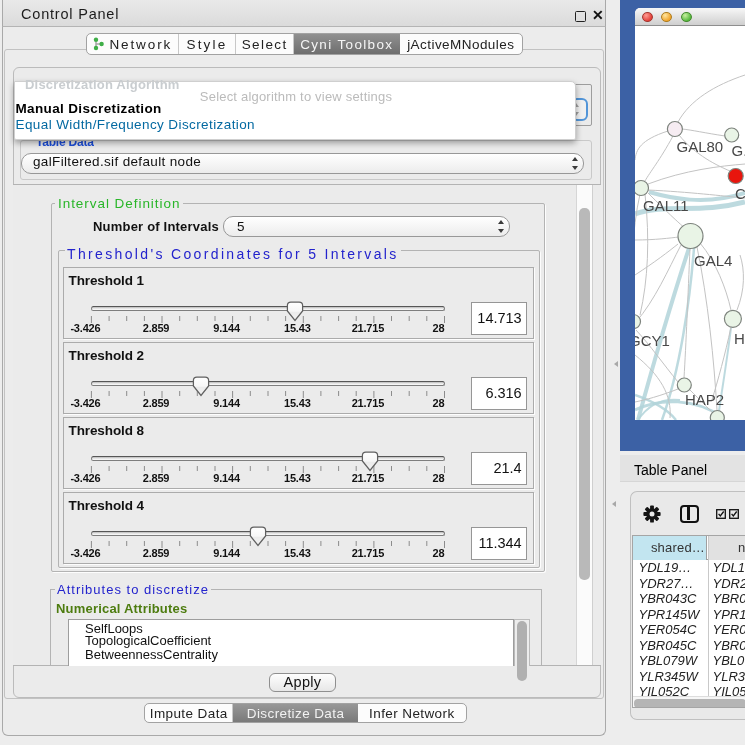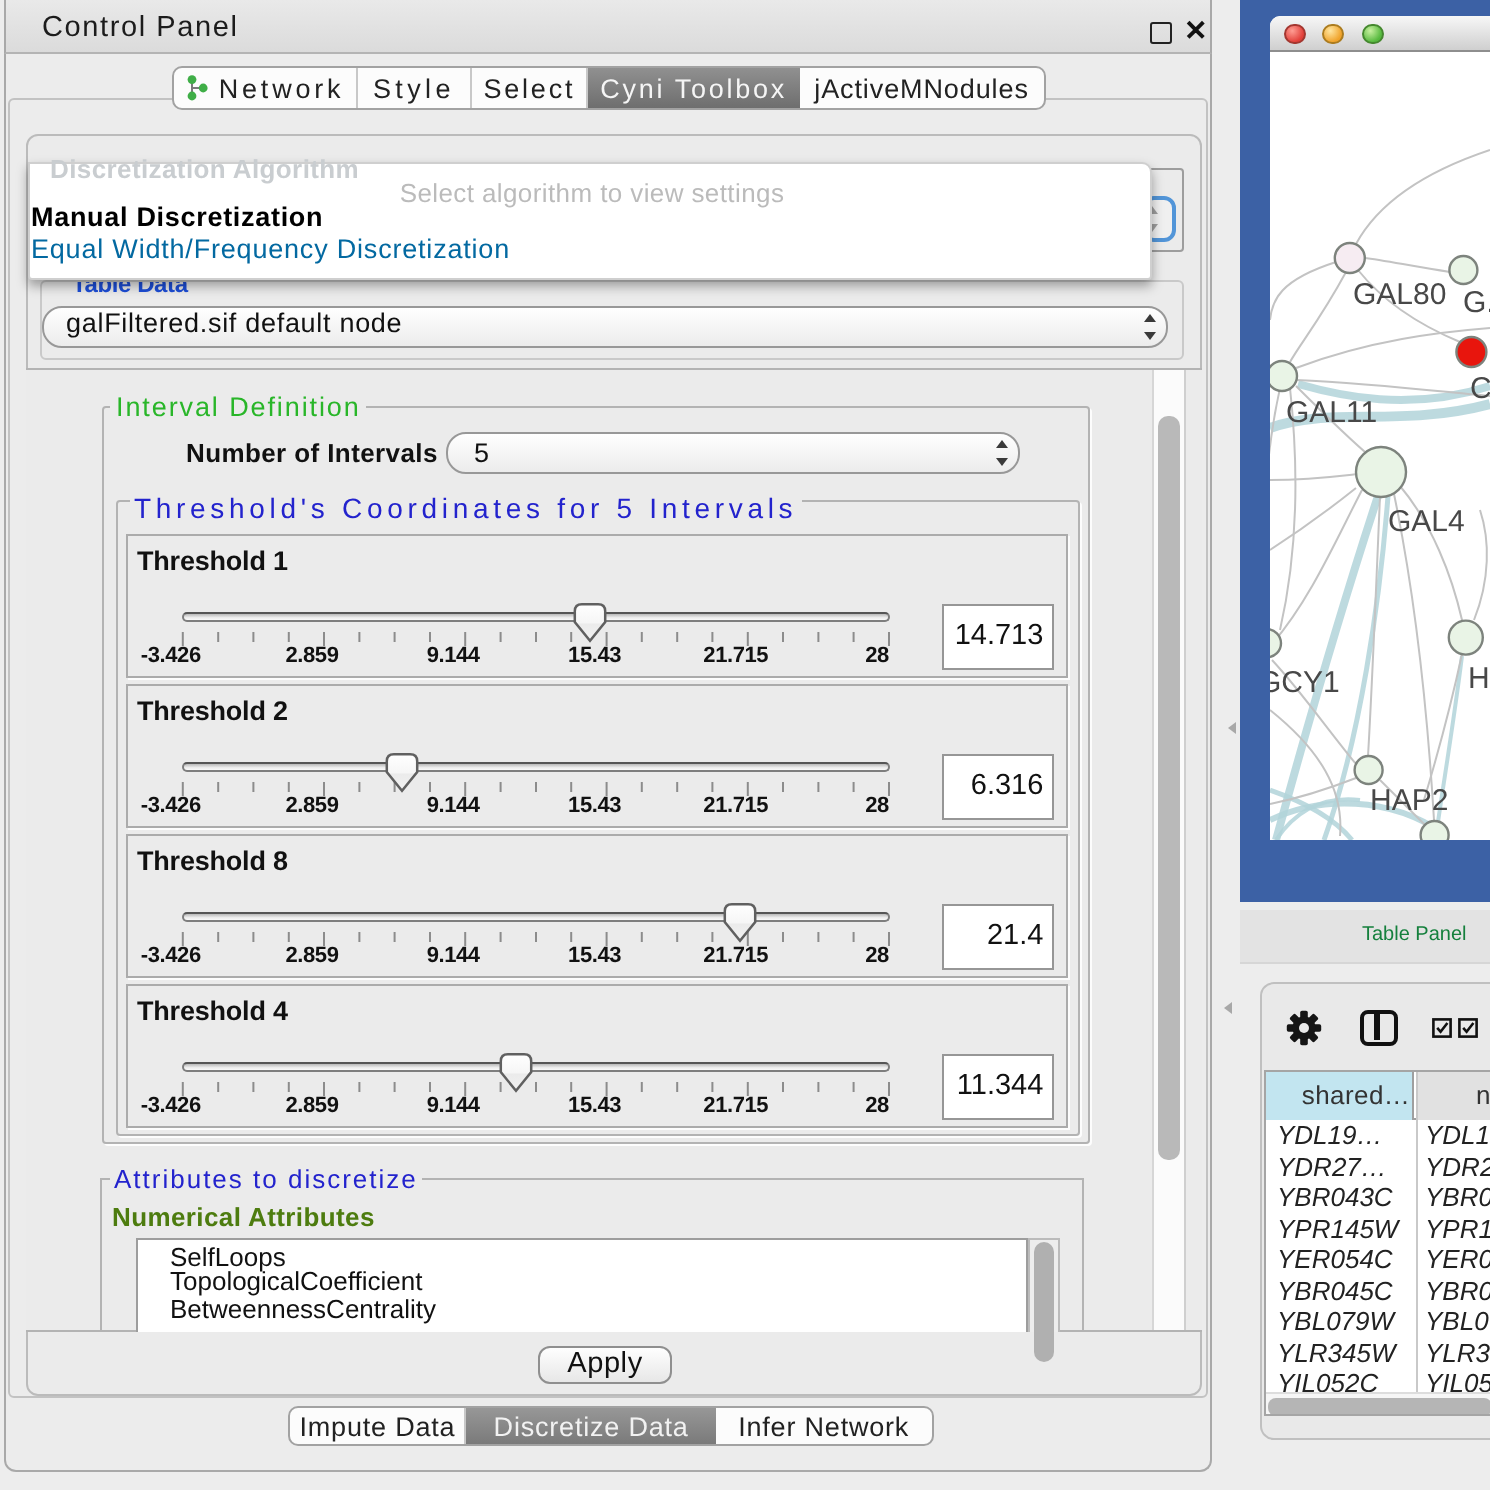--- a/index.html
+++ b/index.html
@@ -78,21 +78,21 @@
 
 
 #bluewin { left:620px; top:0; width:125px; height:451px; background:#3c61a5; }
 #netwin { left:635px; top:8px; width:110px; height:412px; background:#fff; border-radius:5px 0 0 0; overflow:hidden; }
 #nettb { position:absolute; left:0; top:0; width:110px; height:18px; background:linear-gradient(#f7f7f7,#cfcfcf); border-bottom:1px solid #8e8e8e; border-radius:5px 0 0 0; }
 .tlight { position:absolute; top:3.6px; width:10.5px; height:10.5px; border-radius:50%; }
 .nl { font-size:15px; fill:#484848; font-family:"Liberation Sans",sans-serif; }
 .splitarr { width:0; height:0; border-top:3px solid transparent; border-bottom:3px solid transparent; border-right:4px solid #a8a8a8; }
 
 #tpbar { left:620px; top:455px; width:125px; height:27px; background:#e3e3e3; border-bottom:1px solid #d6d6d6; }
-#tpbar span { position:absolute; left:14px; top:6.5px; font-size:10px; letter-spacing:0px; color:#15803d;margin-left:47px; }
+#tpbar span { position:absolute; left:14px; top:6.5px; font-size:14px; letter-spacing:0px; color:#000000; }
 #tpanel { left:629.5px; top:490.5px; width:115.5px; height:229px; background:#e9e9e9; border:1px solid #c0c0c0; border-right:none; border-radius:7px 0 0 7px; }
 #spliticon { left:679.5px; top:505.3px; width:19.5px; height:17.5px; border:2.6px solid #111; border-radius:4px; }
 #spliticon:before { content:""; position:absolute; left:5.6px; top:0; width:2.6px; height:12.3px; background:#111; }
 
 #tbl { left:632px; top:535px; width:113px; height:173px; background:#fff; border:1px solid #a5a5a5; border-right:none; overflow:hidden; }
 #thdr { position:absolute; left:0; top:0; width:113px; height:24px; border-bottom:1px solid #9f9f9f; }
 #thdr .h1 { position:absolute; left:0; top:0; width:74px; height:24px; background:#c2e5f0; border-right:1px solid #9f9f9f; text-align:center; padding-left:17px; font-size:13px; color:#333; line-height:24px; letter-spacing:0.2px; }
 #thdr .h2 { position:absolute; left:75px; top:0; width:38px; height:24px; background:#e1e1e1; font-size:13px; color:#333; line-height:24px; padding-left:30px; }
 #tbody { position:absolute; left:0; top:22.5px; width:113px; height:137.5px; overflow:hidden; }
 .trow { position:absolute; left:0; width:136px; height:14.75px; font-size:13px; color:#222;font-style:italic; }

